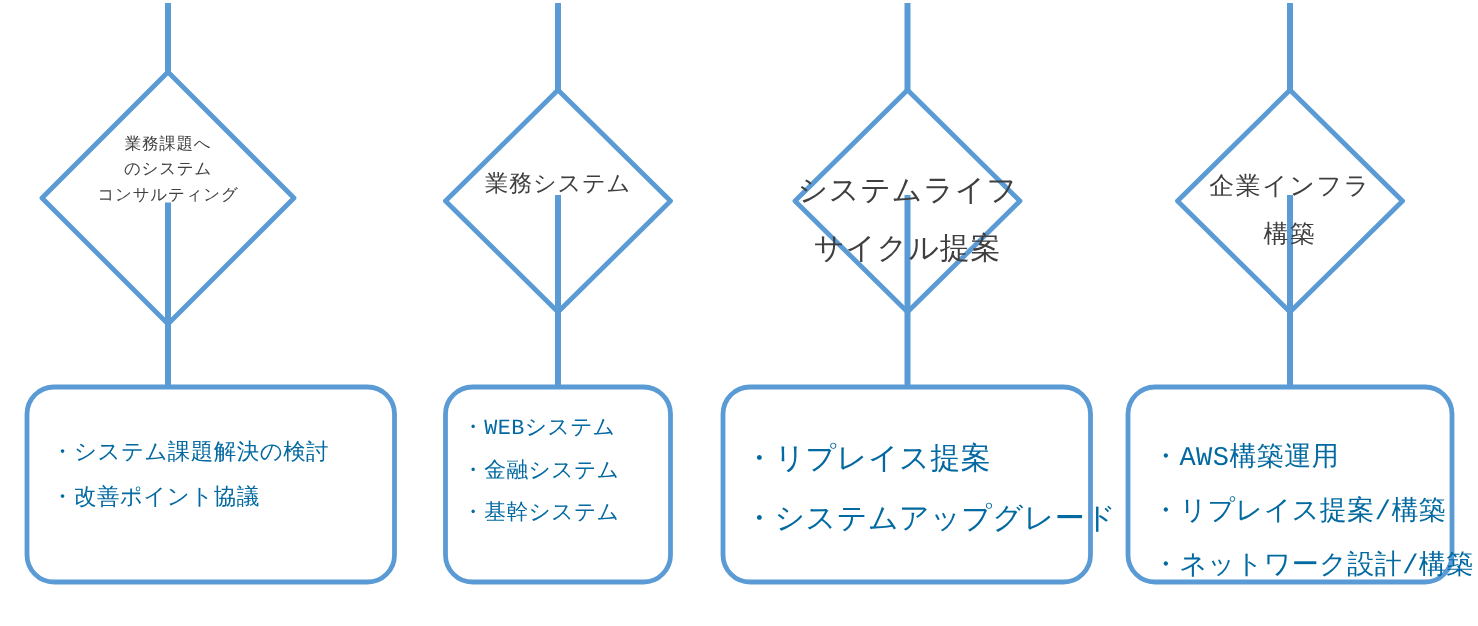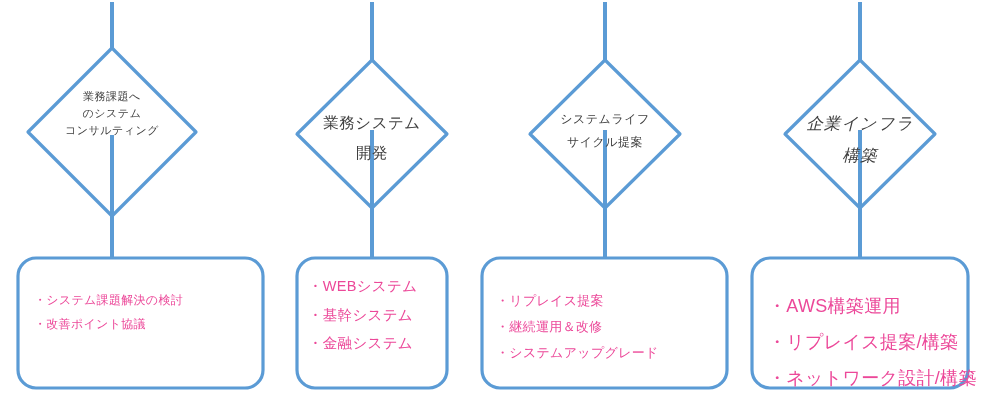--- a/index.html
+++ b/index.html
@@ -42,72 +42,71 @@
     white-space: nowrap;
     letter-spacing: 0.5px;
   }
   .diamond-text .line {
     display: block;
   }
 
   
   .card-text {
     position: absolute;
-    color: #ec4899;
-    font-family: Liberation Sans, sans-serif;
+    color: #0369a1;
+    font-family: Liberation Mono, monospace;
     white-space: nowrap;
   }
   .card-text .item {
     display: block;
     letter-spacing: 0.3px;
   }
 
   
   #d1-text {
     left: 28px; top: 88px; width: 168px;
     font-size: 11px;
     line-height: 1.55;
   }
   #c1-text {
     left: 34px; top: 288px;
-    font-size: 12px;
+    font-size: 15px;
     line-height: 2.0;
   }
 
   
   #d2-text {
     left: 297px; top: 108px; width: 150px;
     font-size: 15.5px;
     line-height: 1.95;
   }
   #c2-text {
     left: 308px; top: 272px;
     font-size: 14.5px;
     line-height: 1.98;
   }
 
   
   #d3-text {
     left: 520px; top: 108px; width: 170px;
-    font-size: 12px;
+    font-size: 20px;
     line-height: 1.95;
   }
   #c3-text {
     left: 496px; top: 288px;
-    font-size: 13px;
+    font-size: 20px;
     line-height: 2.0;
   }
 
   
   #d4-text {
     left: 775px; top: 108px; width: 170px;
     font-size: 16.5px;
     line-height: 1.95;
     letter-spacing: 1.2px;
-    font-style: italic;
   }
   #c4-text {
     left: 768px; top: 288px;
     font-size: 18px;
     line-height: 2.0;
   }
 </style>
 </head>
 <body>
 
@@ -137,47 +136,45 @@
   </svg>
 
   <div class="diamond-text" id="d1-text">
     <span class="line">業務課題へ</span>
     <span class="line">のシステム</span>
     <span class="line">コンサルティング</span>
   </div>
 
   <div class="diamond-text" id="d2-text">
     <span class="line">業務システム</span>
-    <span class="line">開発</span>
   </div>
 
   <div class="diamond-text" id="d3-text">
     <span class="line">システムライフ</span>
     <span class="line">サイクル提案</span>
   </div>
 
   <div class="diamond-text" id="d4-text">
     <span class="line">企業インフラ</span>
     <span class="line">構築</span>
   </div>
 
   <div class="card-text" id="c1-text">
     <span class="item">・システム課題解決の検討</span>
     <span class="item">・改善ポイント協議</span>
   </div>
 
   <div class="card-text" id="c2-text">
     <span class="item">・WEBシステム</span>
+    <span class="item">・金融システム</span>
     <span class="item">・基幹システム</span>
-    <span class="item">・金融システム</span>
   </div>
 
   <div class="card-text" id="c3-text">
     <span class="item">・リプレイス提案</span>
-    <span class="item">・継続運用＆改修</span>
     <span class="item">・システムアップグレード</span>
   </div>
 
   <div class="card-text" id="c4-text">
     <span class="item">・AWS構築運用</span>
     <span class="item">・リプレイス提案/構築</span>
     <span class="item">・ネットワーク設計/構築</span>
   </div>
 
 </div>

